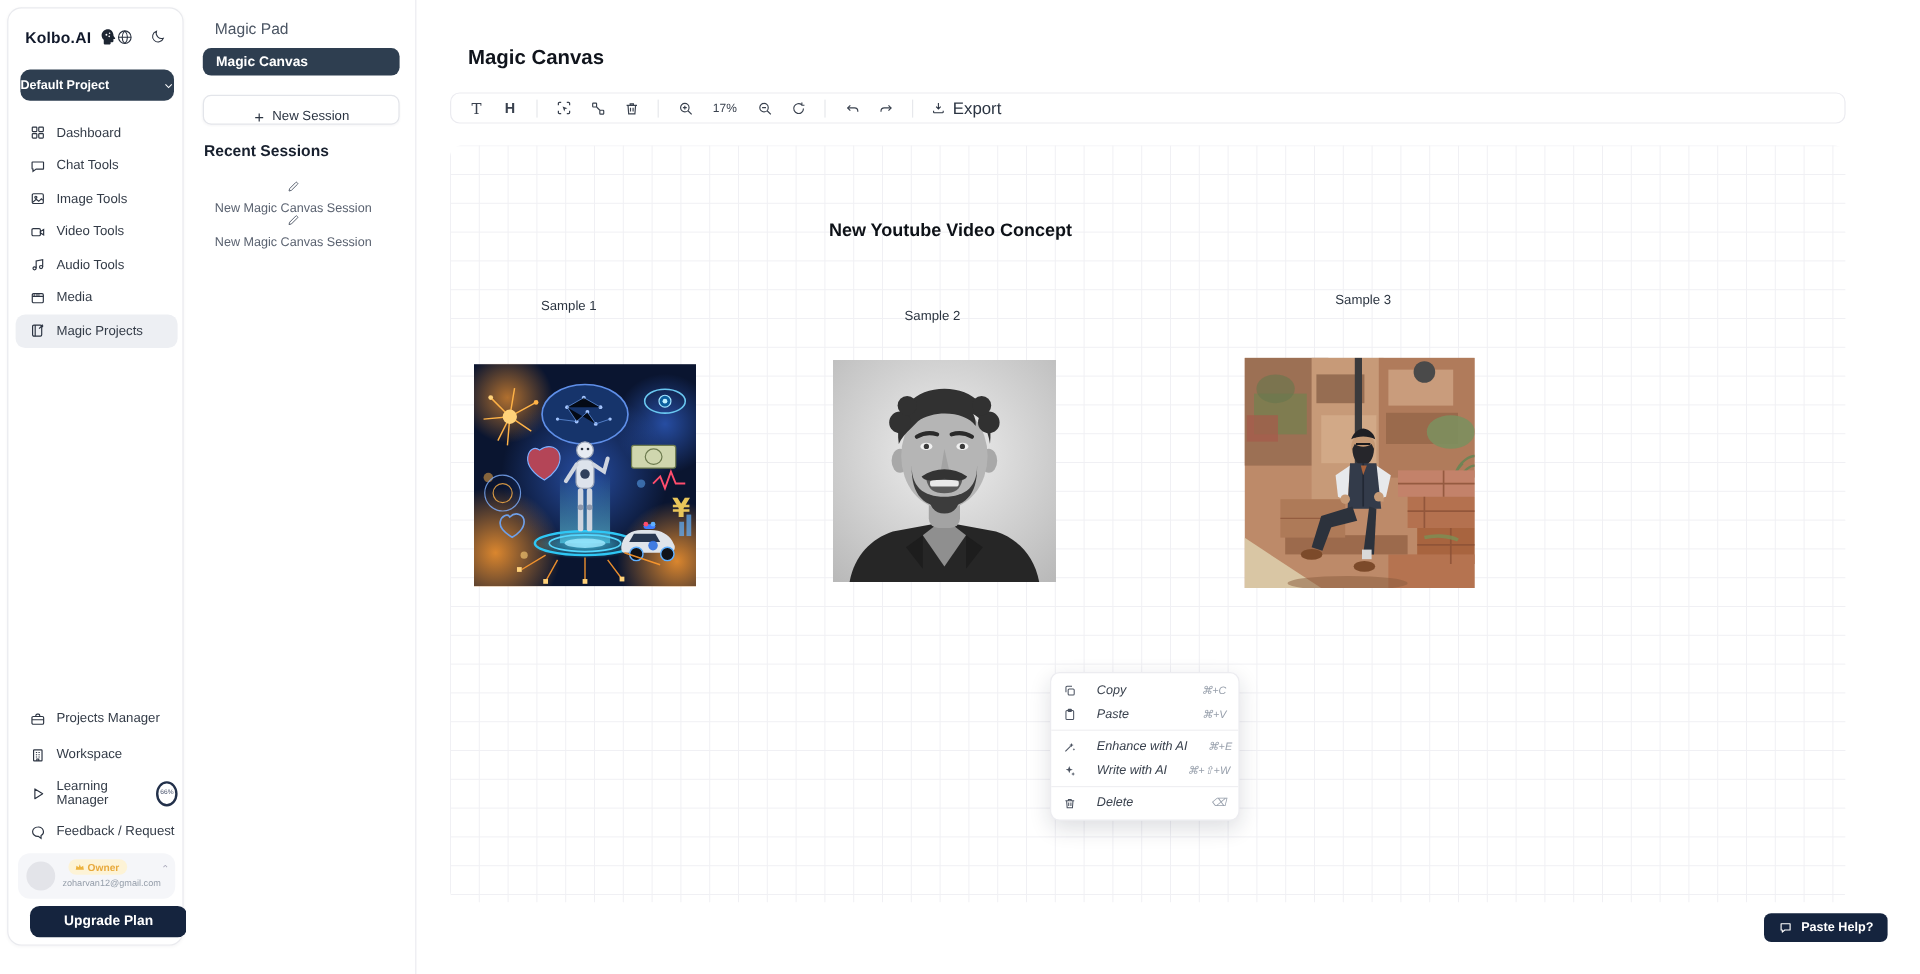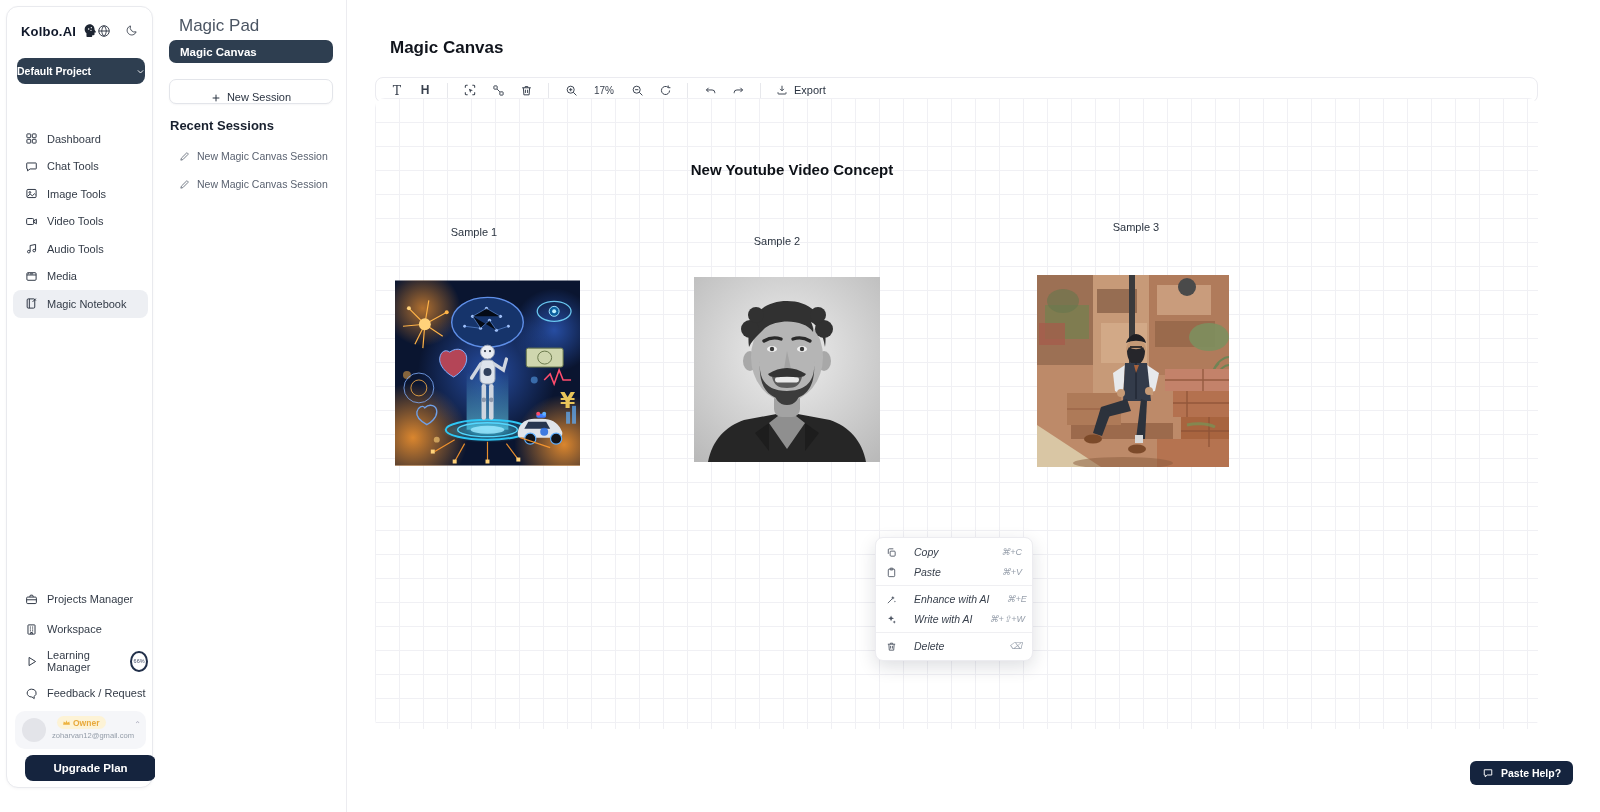--- a/index.html
+++ b/index.html
@@ -9,59 +9,59 @@
   
   .sidebar { position:absolute; left:6px; top:6px; width:147px; height:782px;
     background:#fff; border:1px solid #e9eaee; border-radius:12px; box-shadow:0 1px 3px rgba(20,30,50,.04); }
   .logo-row { position:absolute; left:14px; top:16px; display:flex; align-items:center; gap:6px; }
   .logo-text { font-size:13px; font-weight:bold; color:#10182a; letter-spacing:.2px; }
   .top-icon { color:#2c3442; }
   .globe-btn { position:absolute; left:90px; top:17px; }
   .moon-btn { position:absolute; left:118px; top:17px; }
   .project-btn { position:absolute; left:10px; top:51px; width:128px; height:26px; background:#2e3e50; border-radius:8px;
     display:flex; align-items:center; justify-content:space-between; gap:8px; color:#fff; font-size:10.5px; font-weight:bold; cursor:pointer; }
-  .nav { position:absolute; left:6px; top:90px; width:135px;margin-top:28px; }
+  .nav { position:absolute; left:6px; top:90px; width:135px; }
   .nav-item { height:27.5px; display:flex; align-items:center; gap:9px; padding-left:12px; font-size:11px; font-weight:500; color:#333b47; border-radius:8px; cursor:pointer; }
   .nav-item.active { background:#edeff3; }
   .nav-item .nicon { color:#2c3442; flex:0 0 auto; }
   .nav2 { position:absolute; left:6px; top:577px; width:135px; }
   .nav2 .nav-item { height:30px; }
   .ring-badge { width:21px; height:21px; border-radius:50%; border:2px solid #22304a; display:flex; align-items:center; justify-content:center;
     font-size:5.5px; color:#46506a; margin-left:2px; }
   .user-chip { position:absolute; left:8px; top:704px; width:131px; height:38px; background:#f5f6f9; border-radius:10px; cursor:pointer; }
   .avatar { position:absolute; left:7px; top:7px; width:24px; height:24px; border-radius:50%; background:#e3e4e9; }
   .owner-badge { position:absolute; left:42px; top:5px; background:#fdf3d6; border-radius:8px; padding:1.5px 7px 1.5px 5px;
     display:flex; align-items:center; gap:2px; font-size:8.5px; font-weight:bold; color:#e8a93c; }
   .user-email { position:absolute; left:30px; top:20px; width:96px; font-size:7.6px; color:#949da9; text-align:center; white-space:nowrap; }
   .chip-caret { position:absolute; right:5px; top:9px; font-size:8px; color:#aab; }
   .upgrade-btn { position:absolute; left:8px; top:748px; width:131px; height:26px; background:#15243e; border-radius:8px;
     color:#fff; font-size:11.5px; font-weight:bold; display:flex; align-items:center; justify-content:center; cursor:pointer;margin-left:10px; }
 
   
   .session-panel { position:absolute; left:155px; top:0; width:192px; height:812px; background:#fff; border-right:1px solid #ececf0; }
-  .magic-pad { position:absolute; left:24px; top:16px; font-size:17px; color:#4b5563; cursor:pointer; }
+  .magic-pad { position:absolute; left:24px; top:16px; font-size:13px; color:#4b5563; cursor:pointer; }
   .magic-canvas-pill { position:absolute; left:14px; top:40px; width:164px; height:23px; background:#2e3e50; border-radius:7px;
     display:flex; align-items:center; padding-left:11px; color:#fff; font-size:11.5px; font-weight:bold; cursor:pointer; }
   .new-session-btn { position:absolute; left:14px; top:79px; width:164px; height:25px; background:#fff; border:1px solid #e3e5ea; border-radius:7px;
     display:flex; align-items:flex-end; justify-content:center; gap:6px; font-size:11px; color:#2b3442; font-weight:500; cursor:pointer; box-shadow:0 1px 2px rgba(20,30,50,.04); }
   .recent-heading { position:absolute; left:15px; top:118px; font-size:13px; font-weight:bold; color:#18202e; }
-  .session-item { position:absolute; left:24px; display:flex; align-items:center; gap:7px; font-size:10.5px; color:#5a6270; cursor:pointer; }
+  .session-item { position:absolute; left:24px; display:flex; align-items:center; gap:7px; font-size:10.5px; color:#5a6270; cursor:pointer;flex-direction:column; }
 
   
   .page-title { position:absolute; left:390px; top:38px; font-size:17px; font-weight:bold; color:#10141c; }
   .toolbar { position:absolute; left:375px; top:77px; width:1163px; height:26px; background:#fff; border:1px solid #ebebf0; border-radius:8px;
     display:flex; align-items:center; padding:0 10px; gap:6px; }
   .tbtn { width:22px; height:20px; display:flex; align-items:center; justify-content:center; color:#39414e; border-radius:5px; cursor:pointer; }
   .tsep { width:1px; height:15px; background:#e7e8ec; margin:0 5px; }
   .t-serif { font-family:"DejaVu Serif", serif; font-size:12.5px; color:#39414e; }
   .t-sans { font-size:12px; font-weight:bold; color:#39414e; }
   .zoom-label { font-size:10px; color:#39414e; padding:0 6px; }
-  .export-btn { display:flex; align-items:center; gap:6px; font-size:11px; color:#2b3442; font-weight:500; padding:0 4px; cursor:pointer; }
-
-  .canvas { position:absolute; left:375px; top:98px; width:1163px; height:631px; background:#fff; border-radius:10px;
+  .export-btn { display:flex; align-items:center; gap:6px; font-size:14px; color:#2b3442; font-weight:500; padding:0 4px; cursor:pointer; }
+
+  .canvas { position:absolute; left:375px; top:121px; width:1163px; height:631px; background:#fff; border-radius:10px;
     background-image:linear-gradient(to right,#f0f0f4 1px,transparent 1px),linear-gradient(to bottom,#f0f0f4 1px,transparent 1px);
     background-size:24px 24px; }
   .board-title { position:absolute; left:297px; top:63px; width:240px; text-align:center; font-size:15px; font-weight:bold; color:#0d1117; }
   .sample-label { position:absolute; width:100px; text-align:center; font-size:11px; color:#2b3440; }
   .sample-img { position:absolute; overflow:hidden; }
 
   
   .ctx-menu { position:absolute; left:500px; top:439px; width:158px; background:#fff; border:1px solid #ececf0; border-radius:8px;
     box-shadow:0 6px 18px rgba(20,30,50,.14); padding:4px 0; }
   .ctx-item { height:20px; display:flex; align-items:center; gap:17px; padding:0 10px; cursor:pointer;font-style:italic; }
@@ -167,21 +167,21 @@
         </span>
       <span>Media</span>
     </div>
     <div class="nav-item active">
       <span class="nicon">
           <svg width="13" height="13" viewBox="0 0 24 24" fill="none" stroke="currentColor" stroke-width="1.8">
             <rect x="4" y="3.5" width="14" height="17" rx="2"></rect>
             <path d="M8 3.5v17M14 9l6-6M17 3.5l3 3"></path>
           </svg>
         </span>
-      <span>Magic Notebook</span>
+      <span>Magic Projects</span>
     </div>
   </div>
 
   <div class="nav2">
     <div class="nav-item">
       <span class="nicon">
           <svg width="13" height="13" viewBox="0 0 24 24" fill="none" stroke="currentColor" stroke-width="1.8">
             <rect x="3" y="7.5" width="18" height="12" rx="2"></rect>
             <path d="M9 7.5V6a2 2 0 012-2h2a2 2 0 012 2v1.5M3 12.5h18"></path>
           </svg>

